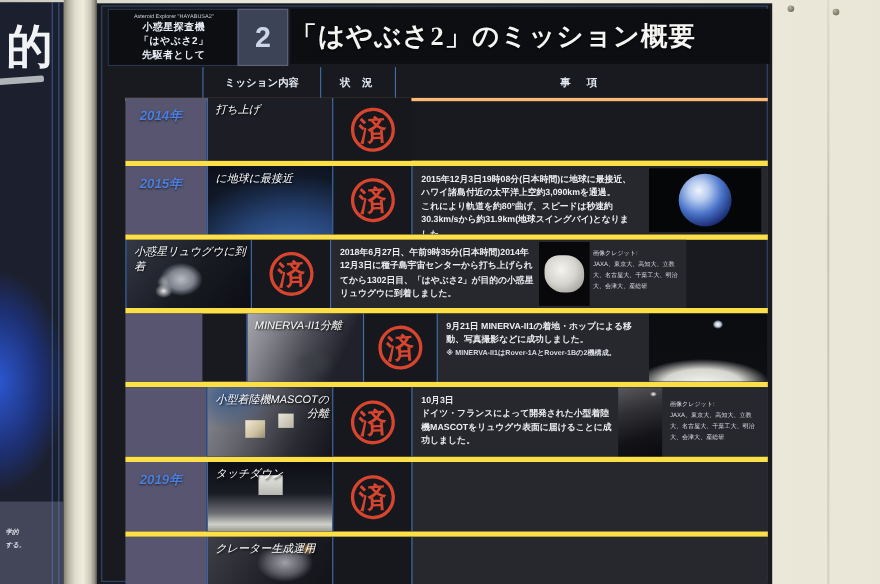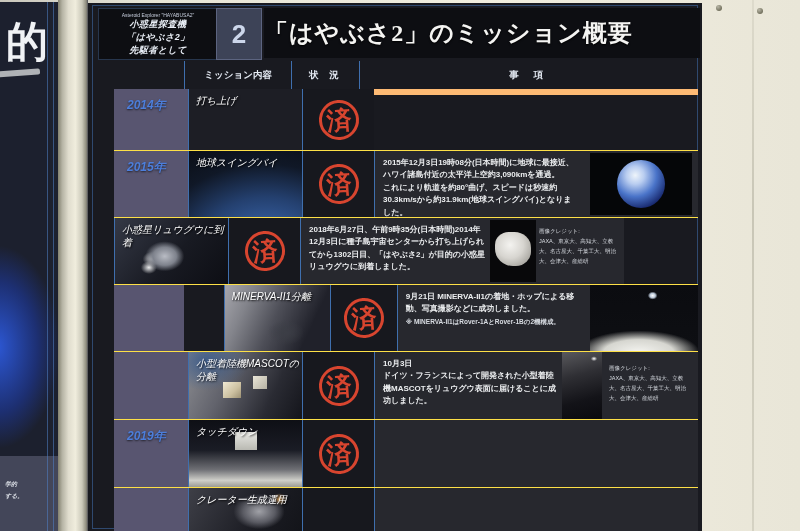--- a/index.html
+++ b/index.html
@@ -38,39 +38,39 @@
 
   
   .poster{position:absolute;left:88px;top:3px;width:614px;height:528px;
     background:#191a20;overflow:hidden;}
   .poster-inner-border{position:absolute;inset:2px 4px;border:1px solid rgba(70,120,190,.5);pointer-events:none;}
 
   
   .badge{position:absolute;left:10px;top:5px;width:118px;height:50px;background:#0d0e12;
     border:1px solid rgba(90,130,190,.35);text-align:center;color:#e9eef6;overflow:hidden;}
   .badge-en{font-size:5px;color:#c7cedd;margin-top:3px;white-space:nowrap;}
-  .badge-line{font-size:9px;font-weight:bold;line-height:1.45;letter-spacing:.5px;font-style:italic;}
+  .badge-line{font-size:9px;font-weight:bold;line-height:1.45;letter-spacing:.5px;}
   .num-box{position:absolute;left:128px;top:5px;width:44px;height:50px;background:#3d4357;
     border:1px solid #5c6480;color:#ccd6ea;font-size:26px;font-weight:bold;
     display:flex;align-items:center;justify-content:center;}
   .title-box{position:absolute;left:176px;top:5px;width:436px;height:50px;background:#0d0e12;
     display:flex;align-items:center;}
   .title-box .title{color:#f4f4f2;font-size:24px;font-weight:bold;letter-spacing:1px;
     font-family:"Liberation Serif","DejaVu Serif",serif;text-shadow:0 1px 2px #000;}
 
   
   .thead{position:absolute;left:26px;top:58px;width:584px;height:28px;display:flex;
-    border-bottom:6px solid #fdba74;color:#e3e9f2;font-size:9.5px;font-weight:bold;}
+    border-bottom:3px solid #fdba74;color:#e3e9f2;font-size:9.5px;font-weight:bold;}
   .thead>div{display:flex;align-items:center;justify-content:center;box-sizing:border-box;}
   .hc-year{width:74px}.hc-mission{width:114px;border-left:1px solid #3f6fae}
   .hc-status{width:72px;border-left:1px solid #3f6fae;letter-spacing:4px}
   .hc-detail{width:359px;border-left:1px solid #3f6fae;letter-spacing:6px}
 
   .tbody{position:absolute;left:26px;top:86px;width:584px;height:442px;}
-  .trow{display:flex;border-bottom:1px solid #fde047;box-sizing:border-box;}
+  .trow{display:flex;border-bottom:5px solid #fde047;box-sizing:border-box;}
   .r0{height:62px}.r1{height:67px}.r2{height:67px}.r3{height:67px}
   .r4{height:68px}.r5{height:68px}.r6{height:56px;border-bottom:none}
   .cell{box-sizing:border-box;position:relative;}
   .c-year{width:74px;background:#585570;color:#4c7edb;font-size:12px;font-weight:bold;
     font-style:italic;padding:8px 0 0 13px;text-shadow:0 1px 2px rgba(0,0,0,.6);}
   .c-mission{width:114px;border-left:1px solid #3f6fae;background:#1d1e25;overflow:hidden;}
   .mlabel{position:absolute;top:6px;left:7px;right:3px;color:#fff;font-size:10px;font-weight:normal;
     font-style:italic;line-height:1.25;text-shadow:1px 1px 2px #000;}
   .c-status{width:72px;border-left:1px solid #3f6fae;background:#17181e;
     display:flex;align-items:center;justify-content:center;}
@@ -121,21 +121,21 @@
       linear-gradient(130deg,#353946 0%,#181a22 55%,#0d0e14 100%);}
   .m3{background:
       radial-gradient(24px 17px at 58% 72%,#3c3e46 0%,rgba(0,0,0,0) 75%),
       linear-gradient(115deg,#a7a7ad 0%,#83848b 22%,#4e4f58 48%,#20212a 78%); margin-left: 40px;}
   .m4{background-image:
       linear-gradient(135deg,#f0e9d3 0%,#ccc0a0 60%,#9a8f72 100%),
       linear-gradient(135deg,#eae6d8 0%,#b6b2a4 100%),
       radial-gradient(60px 42px at 16% 14%,#3f5d8a 0%,rgba(0,0,0,0) 70%),
       linear-gradient(115deg,#8c8d92 0%,#62636c 35%,#2a2b33 72%,#14151b 100%);
     background-size:18px 16px,14px 13px,auto,auto;
-    background-position:34px 30px,64px 24px,0 0,0 0;background-repeat:no-repeat;}
+    background-position:34px 30px,64px 24px,0 0,0 0;background-repeat:no-repeat;text-align:right;}
   .m5{background-image:
       linear-gradient(180deg,#e8e8e4,#b9b9b2),
       linear-gradient(180deg,#0e0f15 0%,#1a1c25 45%,#6e6f74 74%,#cfcfc9 90%,#9b9b95 100%);
     background-size:22px 18px,auto;background-position:46px 12px,0 0;background-repeat:no-repeat;}
   .m6{background:
       radial-gradient(32px 22px at 62% 42%,#a0a1a7 0%,#5a5b63 50%,rgba(0,0,0,0) 80%),
       radial-gradient(9px 7px at 80% 20%,#e8b06a 0%,rgba(0,0,0,0) 85%),
       linear-gradient(120deg,#3e3f47 0%,#1b1c23 60%,#121318 100%);}
 </style>
 </head>
@@ -193,21 +193,21 @@
       <div class="cell c-status">
         <div class="stamp">
           <span>済</span>
         </div>
       </div>
     </div>
 
     <div class="trow r1">
       <div class="cell c-year">2015年</div>
       <div class="cell c-mission m1">
-        <span class="mlabel">地球スイングバイ</span>
+        <span class="mlabel">に地球に最接近</span>
       </div>
       <div class="cell c-status">
         <div class="stamp">
           <span>済</span>
         </div>
       </div>
       <div class="cell c-detail">
         <p class="dtext w200">2015年12月3日19時08分(日本時間)に地球に最接近、ハワイ諸島付近の太平洋上空約3,090kmを通過。
 これにより軌道を約80°曲げ、スピードは秒速約30.3km/sから約31.9km(地球スイングバイ)となりました。</p>
         <div class="ph-earth">

